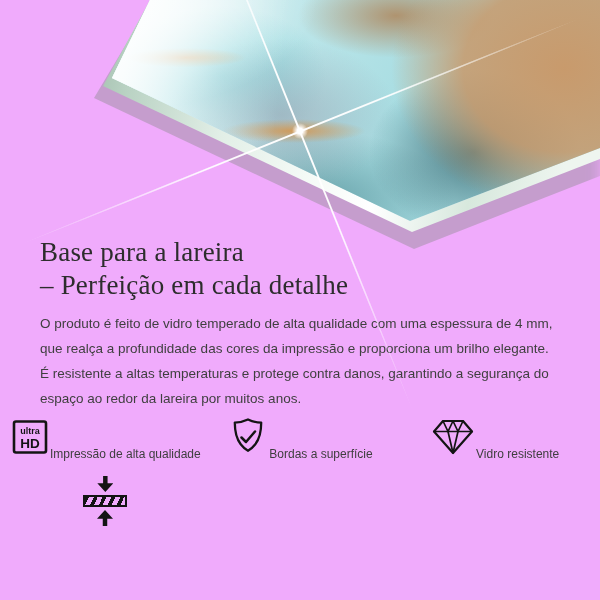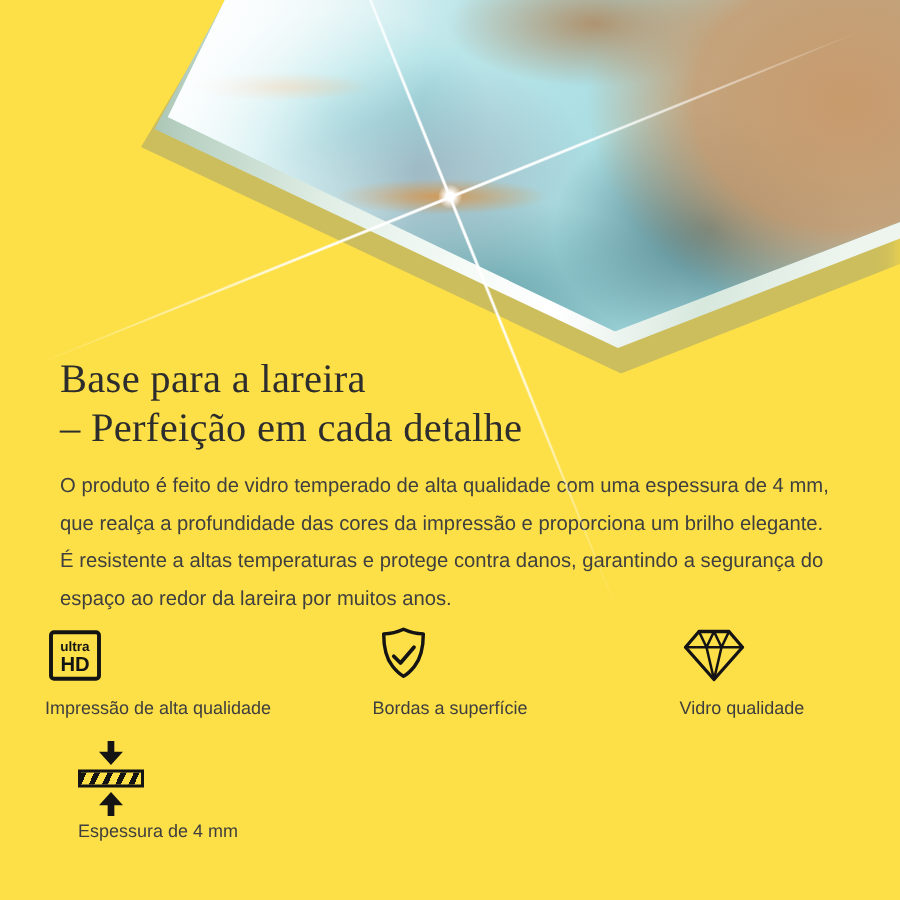--- a/index.html
+++ b/index.html
@@ -1,19 +1,19 @@
 <!DOCTYPE html>
 <html><head>
 <meta charset="utf-8">
 <style>
   * { margin:0; padding:0; box-sizing:border-box; }
   html,body { background:#fff; }
   .page {
     position:relative; width:600px; height:600px; overflow:hidden;
-    background:#fde047; font-family:"Liberation Sans", sans-serif; color:#3f3f3f;
+    background:#f0abfc; font-family:"Liberation Sans", sans-serif; color:#3f3f3f;
   }
 
   
   .hero { position:relative; height:236px; }
   .hero > div { position:absolute; left:0; top:0; width:600px; height:262px; }
 
   .glass-shadow {
     clip-path: polygon(150px 0, 600px 0, 600px 172px, 414px 245px, 94px 94px);
     background: rgba(125,135,130,0.38);
     filter: blur(7px);
@@ -68,21 +68,21 @@
     margin:9px 40px 0 40px;
     font-size:13.5px; line-height:25px; color:#3f3f3f;
   }
 
   
   .features {
     margin:2px 8px 0 8px;
     display:grid; grid-template-columns:repeat(3,1fr);
     row-gap:16px; justify-items:center; text-align:center;
   }
-  .feature { display:flex; flex-direction:column; align-items:flex-start; }
+  .feature { display:flex; flex-direction:row; align-items:flex-end; }
   .icon-box { height:48px; display:flex; align-items:center; justify-content:center; }
   .feature-label { margin-top:4px; font-size:12px; color:#3e3e3e; }
 
   svg .stroke { fill:none; stroke:#141414; stroke-linecap:round; stroke-linejoin:round; }
 
   .stripes {
     width:42px; height:33px;
     clip-path: polygon(0% 100%, 100% 0%, 100% 100%);
     background: repeating-linear-gradient(115deg, #141414 0 4px, transparent 4px 9.5px);
   }
@@ -142,29 +142,28 @@
 
     <div class="feature">
       <div class="icon-box">
         <svg width="46" height="40" viewBox="0 0 46 40">
           <path class="stroke" stroke-width="2.2" d="M13 4 L33 4 L42 14.5 L23 36 L4 14.5 Z"></path>
           <line class="stroke" x1="4" y1="14.5" x2="42" y2="14.5" stroke-width="1.7"></line>
           <path class="stroke" stroke-width="1.7" d="M13 4 L18 14.5 L23 4 L28 14.5 L33 4"></path>
           <path class="stroke" stroke-width="1.7" d="M18 14.5 L23 36 L28 14.5"></path>
         </svg>
       </div>
-      <div class="feature-label">Vidro qualidade</div>
+      <div class="feature-label">Vidro resistente</div>
     </div>
 
 
     <div class="feature">
       <div class="icon-box">
         <div class="thick">
           <div class="arrow down"></div>
           <div class="bar"></div>
           <div class="arrow up"></div>
         </div>
       </div>
-      <div class="feature-label">Espessura de 4 mm</div>
     </div>
 
   </div>
 </div>
 
 </body></html>

